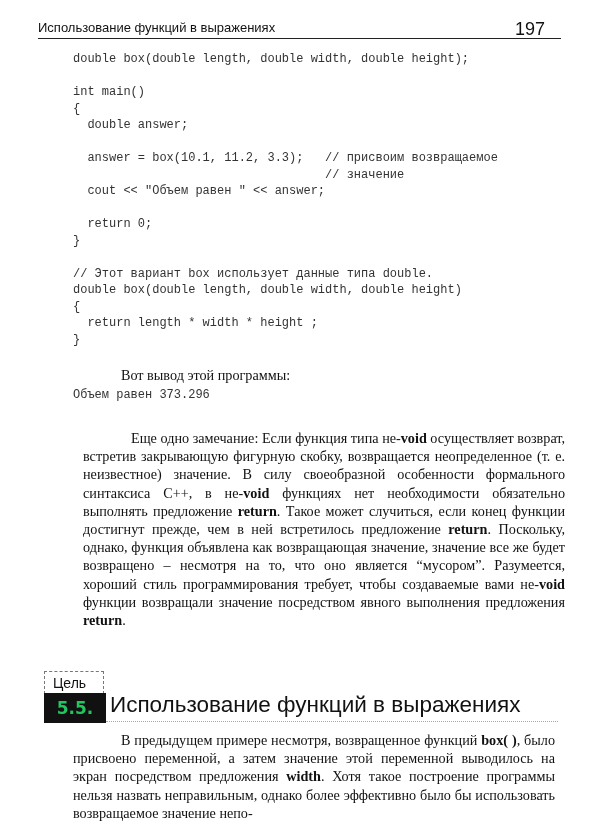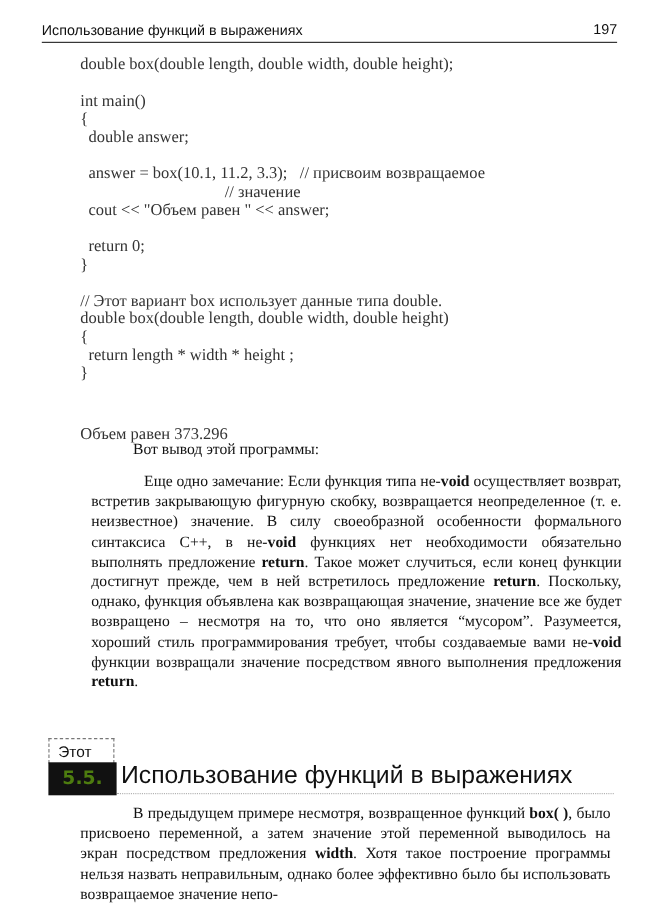--- a/index.html
+++ b/index.html
@@ -1,27 +1,27 @@
 <!DOCTYPE html>
 <html><head>
 <meta charset="utf-8">
 <style>
   html, body { margin: 0; padding: 0; background: #ffffff; }
   body { width: 600px; height: 835px; position: relative; overflow: hidden; color: #111; }
   .header { position: absolute; left: 38px; top: 18px; width: 523px; height: 20px; border-bottom: 1.5px solid #222; }
   .header-title { position: absolute; left: 0; top: 2px; font-family: "Liberation Sans", sans-serif; font-size: 13px; color: #111; }
-  .header-page { position: absolute; right: 0; top: 1px; font-family: "Liberation Sans", sans-serif; font-size: 13px; color: #111; }
-  .code { position: absolute; left: 73px; font-family: Liberation Serif, serif; font-size: 15px; color: #333; white-space: pre; line-height: 16.5px; margin: 0; }
+  .header-page { position: absolute; right: 16px; top: 1px; font-family: "Liberation Sans", sans-serif; font-size: 18px; color: #111; }
+  .code { position: absolute; left: 73px; font-family: Liberation Mono, monospace; font-size: 12px; color: #333; white-space: pre; line-height: 16.5px; margin: 0; }
   .prose { position: absolute; left: 73px; width: 482px; font-family: "Liberation Serif", serif; font-size: 14.2px; line-height: 18.2px; color: #111; text-align: justify; }
   .indent { text-indent: 48px; }
-  .intro { position: absolute; left: 121px; font-family: "Liberation Serif", serif; font-size: 14.2px; color: #111; margin-top: 34px; }
+  .intro { position: absolute; left: 121px; font-family: "Liberation Serif", serif; font-size: 14.2px; color: #111; }
   b { font-weight: bold; }
   .goal-box { position: absolute; left: 44px; top: 671px; width: 58px; height: 22px; border: 1px dashed #777; border-bottom: none; }
   .goal-label { position: absolute; left: 8px; top: 3px; font-family: "Liberation Sans", sans-serif; font-size: 14px; color: #111; }
-  .section-num { position: absolute; left: 44px; top: 693px; width: 62px; height: 30px; background: #111; color: #4d7c0f; font-family: "DejaVu Sans", sans-serif; font-weight: bold; font-size: 17px; line-height: 30px; text-align: center; }
+  .section-num { position: absolute; left: 44px; top: 693px; width: 62px; height: 30px; background: #111; color: #22c55e; font-family: "DejaVu Sans", sans-serif; font-weight: bold; font-size: 17px; line-height: 30px; text-align: center; }
   .section-title { position: absolute; left: 110px; top: 692px; font-family: "Liberation Sans", sans-serif; font-size: 22.5px; color: #111; }
   .section-rule { position: absolute; left: 106px; top: 721px; width: 452px; border-bottom: 1px dotted #aaa; }
 </style>
 </head>
 <body>
 
 <div class="header">
   <span class="header-title">Использование функций в выражениях</span>
   <span class="header-page">197</span>
 </div>
@@ -47,21 +47,21 @@
 
 <div class="intro" style="top:367px;">Вот вывод этой программы:</div>
 
 <pre class="code" style="top:387px;">Объем равен 373.296</pre>
 
 <p class="prose indent" style="top:419px; margin:10px;">
   <span>Еще одно замечание: Если функция типа не-</span><b>void</b><span> осуществляет возврат, встретив закрывающую фигурную скобку, возвращается неопределенное (т. е. неизвестное) значение. В силу своеобразной особенности формального синтаксиса C++, в не-</span><b>void</b><span> функциях нет необходимости обязательно выполнять предложение </span><b>return</b><span>. Такое может случиться, если конец функции достигнут прежде, чем в ней встретилось предложение </span><b>return</b><span>. Поскольку, однако, функция объявлена как возвращающая значение, значение все же будет возвращено – несмотря на то, что оно является “мусором”. Разумеется, хороший стиль программирования требует, чтобы создаваемые вами не-</span><b>void</b><span> функции возвращали значение посредством явного выполнения предложения </span><b>return</b><span>.</span>
 </p>
 
 <div class="goal-box">
-  <span class="goal-label">Этот</span>
+  <span class="goal-label">Цель</span>
 </div>
 <div class="section-num">5.5.</div>
 <div class="section-title">Использование функций в выражениях</div>
 <div class="section-rule"></div>
 
 <p class="prose indent" style="top:731px; margin:0;">
   <span>В предыдущем примере несмотря, возвращенное функций </span><b>box( )</b><span>, было присвоено переменной, а затем значение этой переменной выводилось на экран посредством предложения </span><b>width</b><span>. Хотя такое построение программы нельзя назвать неправильным, однако более эффективно было бы использовать возвращаемое значение непо-</span>
 </p>
 
 </body></html>

